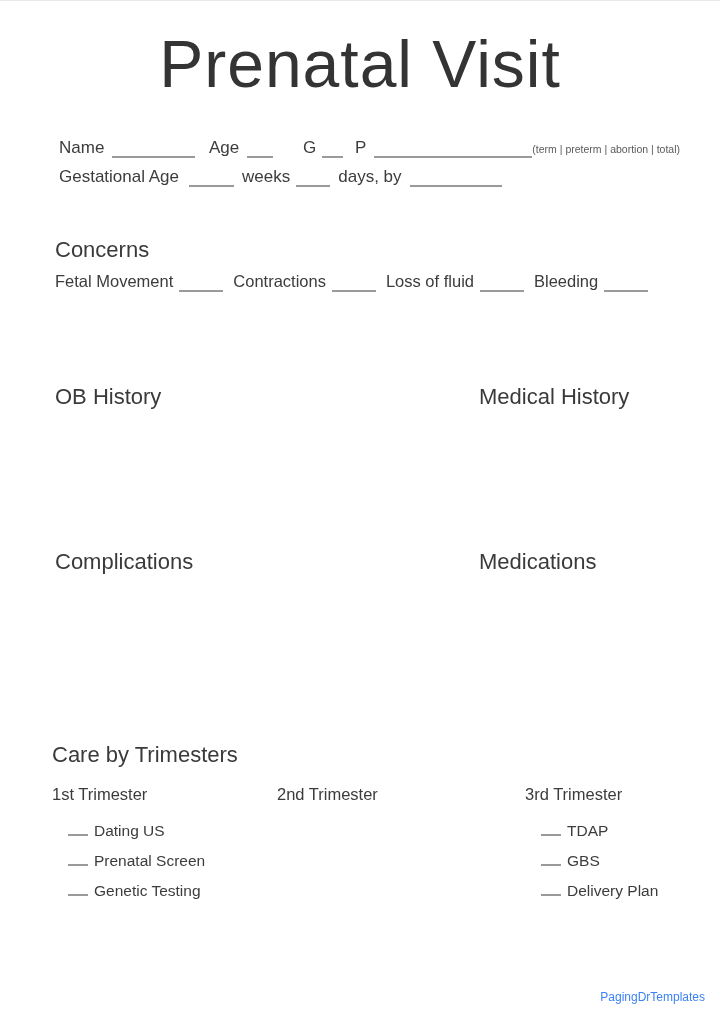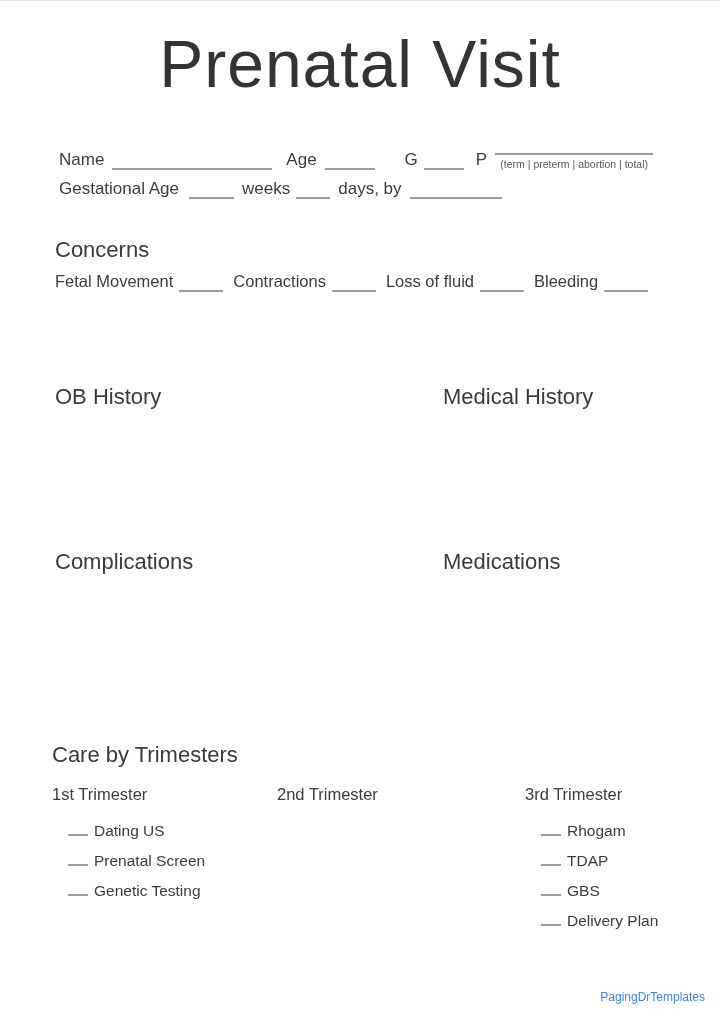--- a/index.html
+++ b/index.html
@@ -21,32 +21,32 @@
   }
   .blank {
     display:inline-block;
     border-bottom:2px solid #9a9a9a;
     height:18px;
   }
   
   .patient { position:absolute; left:59px; top:136px; right:40px; font-size:17px; }
   .row { display:flex; align-items:flex-end; }
   .row .lbl { line-height:21px; white-space:nowrap; }
-  .p-group { display:inline-flex; flex-direction:column; margin-left:8px; }
+  .p-group { display:inline-flex; flex-direction:row; margin-left:8px; }
   .p-caption {
     font-size:10.5px; color:#5a5a5a; margin-top:3px;
     white-space:nowrap; text-align:center; line-height:12px;
   }
   .row2 { margin-top:8px; }
   
   .concerns { position:absolute; left:55px; top:236px; right:30px; }
   .h2 { font-size:22px; font-weight:400; color:#3a3a3a; line-height:26px; }
   .concerns-row { margin-top:8px; font-size:16.5px; }
   
-  .two-col { position:absolute; left:55px; right:30px; display:flex; }
+  .two-col { position:absolute; left:55px; right:30px; display:flex;gap:36px; }
   .two-col .col-left { width:388px; flex:0 0 388px; }
   .histories { top:383px; }
   .meds-row { top:548px; }
   
   .care { position:absolute; left:52px; top:741px; right:20px; }
   .care-cols { position:relative; margin-top:16px; height:200px; }
   .care-col { position:absolute; top:0; }
   .care-col-1 { left:0; }
   .care-col-2 { left:225px; }
   .care-col-3 { left:473px; }
@@ -134,21 +134,20 @@
         </div>
       </div>
 
       <div class="care-col care-col-2">
         <div class="trimester-hdr">2nd Trimester</div>
       </div>
 
       <div class="care-col care-col-3">
         <div class="trimester-hdr">3rd Trimester</div>
         <div class="check-list">
-          <div class="check-item"><span class="check-blank"></span><span>Rhogam</span></div>
           <div class="check-item"><span class="check-blank"></span><span>TDAP</span></div>
           <div class="check-item"><span class="check-blank"></span><span>GBS</span></div>
           <div class="check-item"><span class="check-blank"></span><span>Delivery Plan</span></div>
         </div>
       </div>
 
     </div>
   </div>
 
   <div class="footer">PagingDrTemplates</div>

